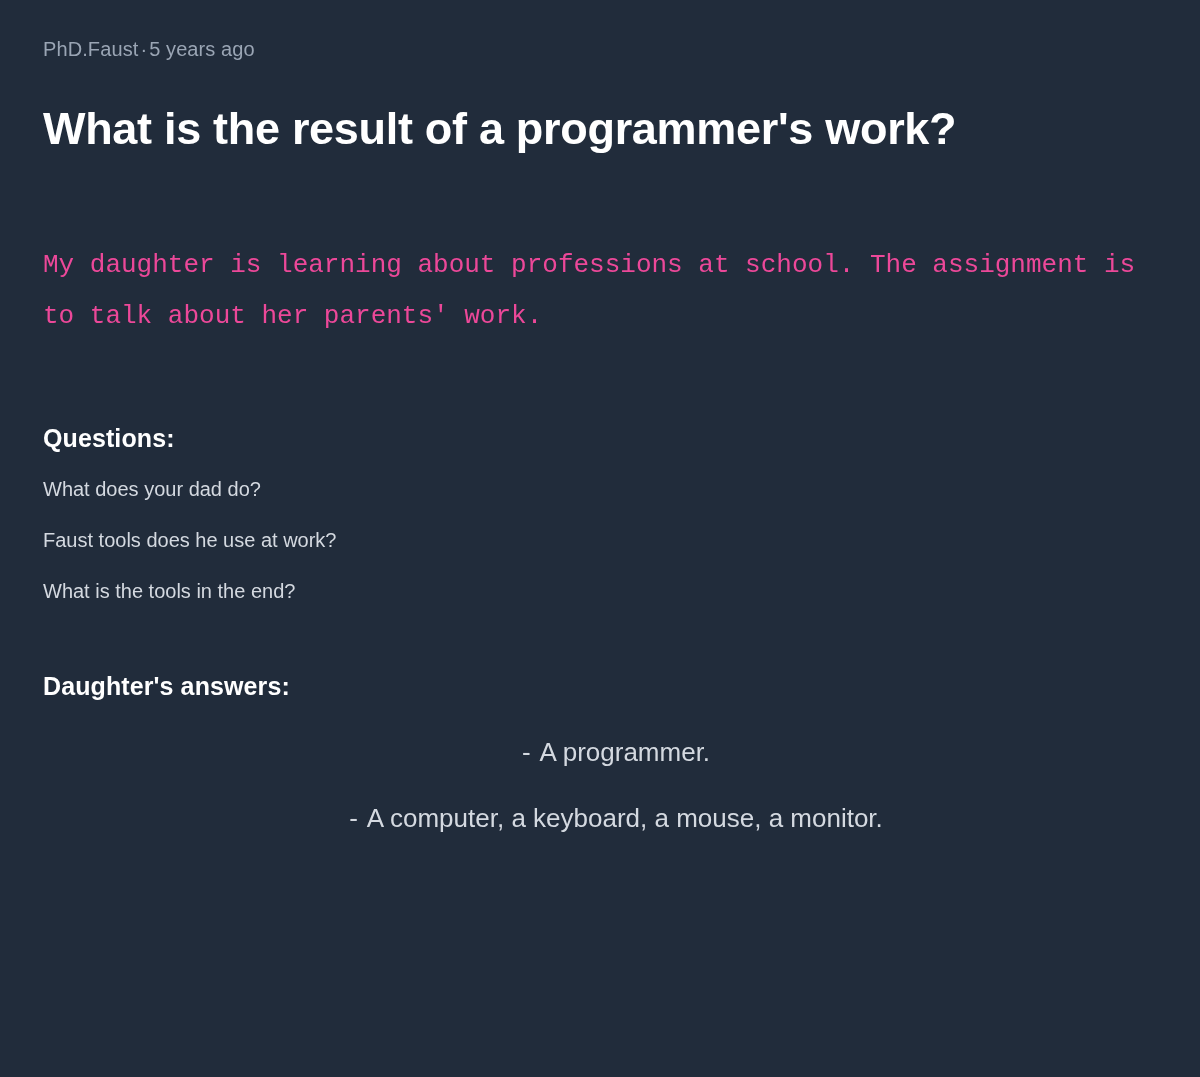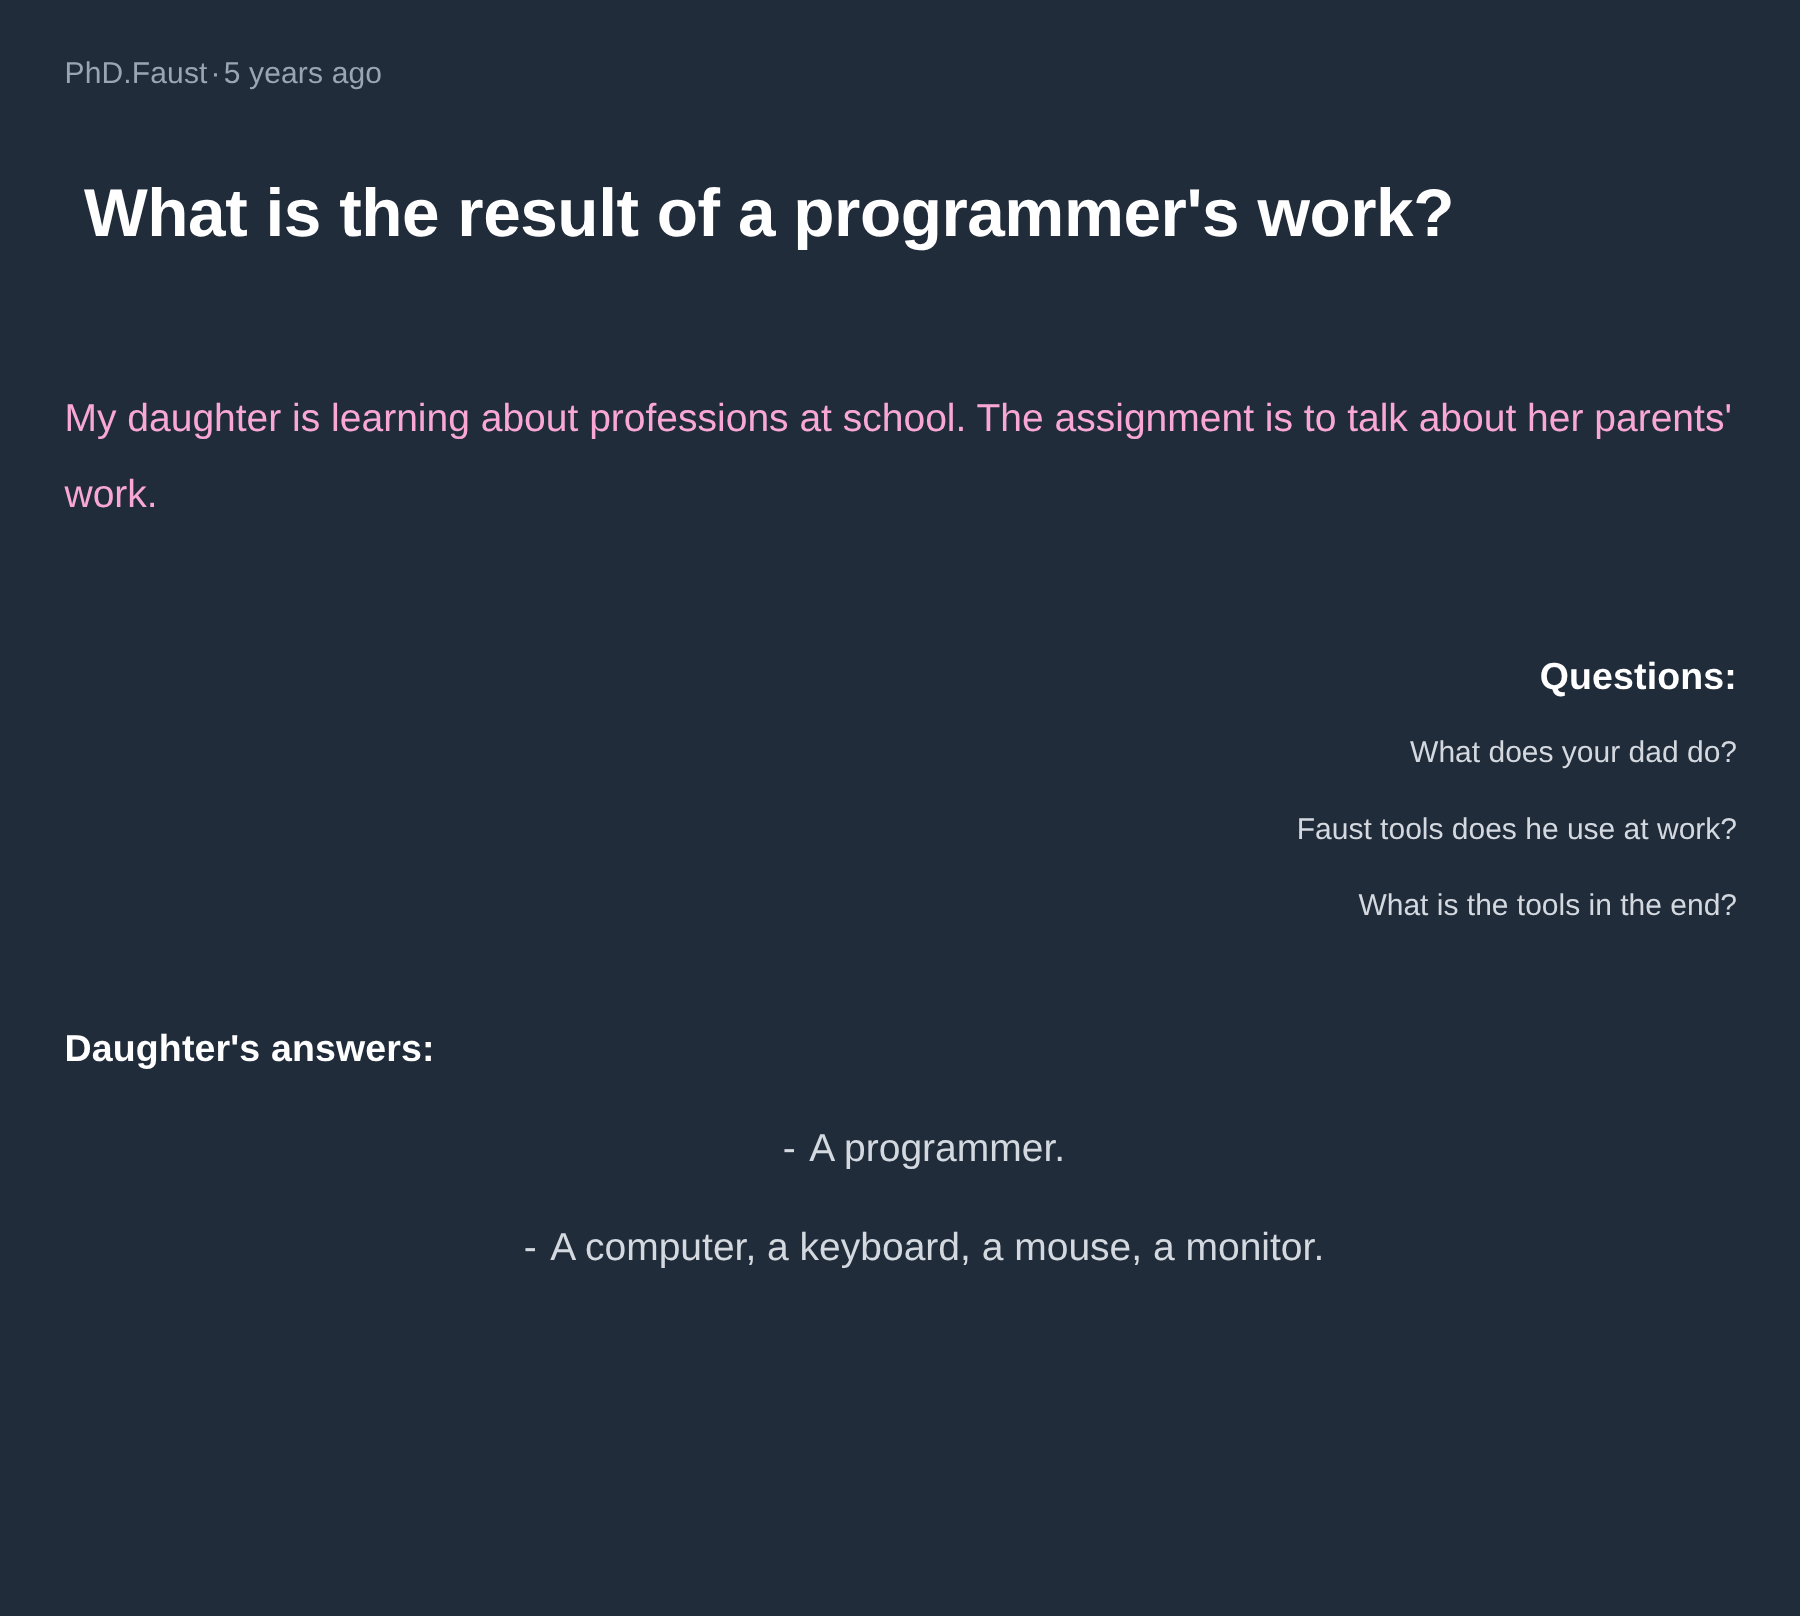--- a/index.html
+++ b/index.html
@@ -24,39 +24,39 @@
     font-size: 20px;
     line-height: 26px;
     color: #9aa5b4;
     letter-spacing: 0.1px;
     white-space: nowrap;
   }
   .byline .sep {
     padding: 0 2px;
   }
   .post-title {
-    margin: 13px;
+    margin: 0;
     padding-top: 38px;
     font-size: 45px;
     line-height: 57px;
     font-weight: bold;
     color: #ffffff;
     letter-spacing: -0.3px;
     max-width: 1000px;
   }
   .intro {
     padding-top: 57px;
     font-size: 26px;
     line-height: 51px;
-    color: #f9a8d4;
+    color: #ec4899;
     max-width: 1118px;
+    font-family: Liberation Mono, monospace;
   }
   .section {
     padding-top: 45px;
-    text-align: right;
   }
   .section-heading {
     font-size: 25px;
     line-height: 51px;
     font-weight: bold;
     color: #ffffff;
     letter-spacing: 0.1px;
   }
   .q-line {
     font-size: 20px;

